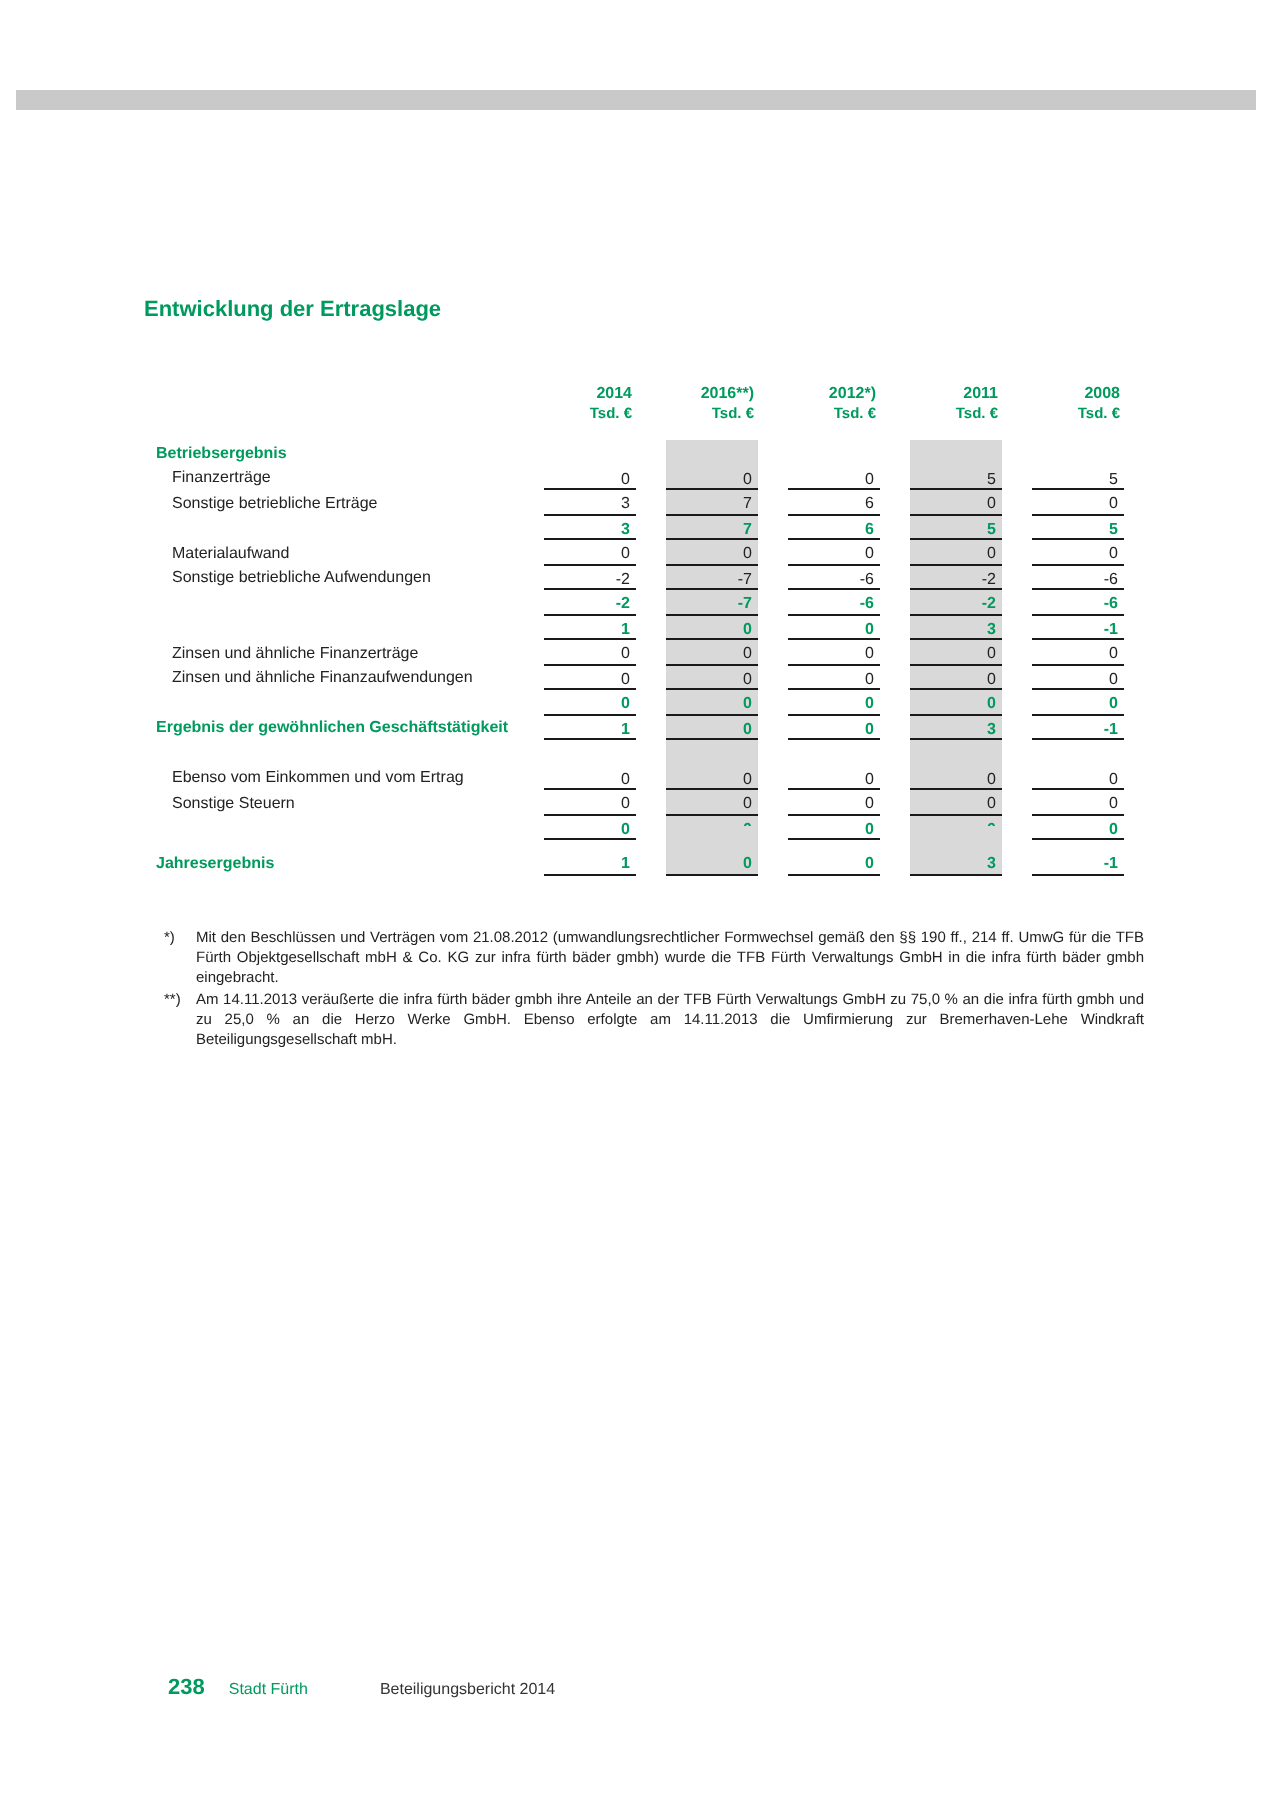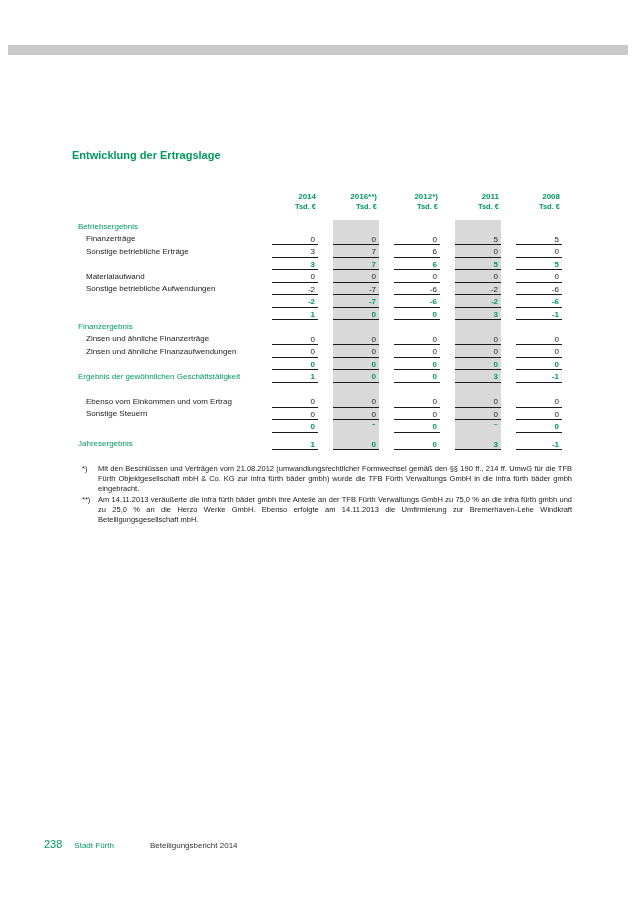--- a/index.html
+++ b/index.html
@@ -33,21 +33,21 @@
   .hcell {
     width:46px; margin-left:15px; text-align:right;
     color:var(--green); font-weight:bold; padding-right:2px;
   }
   .hcell .year { font-size:8px; line-height:10px; }
   .hcell .unit { font-size:7.5px; line-height:10px; }
 
   .row { display:flex; align-items:flex-end; height:12.5px; }
   .row .label { flex:1; font-size:8px; line-height:11px; padding-bottom:1px; color:#222; }
   .row.item .label { padding-left:8px; }
-  .row.section .label, .row.result .label { color:var(--green); font-weight:normal; }
+  .row.section .label, .row.result .label { color:var(--green); font-weight:bold; }
   .row.spacer { height:12.5px; }
   .row.spacer-sm { height:5px; }
 
   .cell {
     width:46px; margin-left:15px; height:12.5px;
     text-align:right; line-height:11px; padding:1px 3px 0 0;
   }
   .cell.shaded { background:var(--shade); }
   .cell.line { border-bottom:1px solid #1a1a1a; }
   .row.total .cell, .row.result .cell { color:var(--green); font-weight:bold; }
@@ -58,21 +58,21 @@
   }
   .footnote { display:flex; margin-bottom:1px; }
   .footnote .marker { width:13px; text-align:left; flex:none; }
   .footnote .text { flex:1; margin-left:3px; text-align:justify; }
 
   .footer {
     position:absolute; left:44px; top:838px;
     display:flex; align-items:baseline;
   }
   .footer .page-num {
-    font-size:11px; font-weight:normal; color:var(--green); margin-right:12px;
+    font-size:11px; font-weight:bold; color:var(--green); margin-right:12px;margin-left:40px;
   }
   .footer .brand { font-size:8px; font-weight:normal; color:var(--green); margin-right:3px; }
   .footer .rest { font-size:8px; color:#333;margin-left:33px; }
 </style>
 </head>
 <body>
 
 <div class="page">
 
   <div class="top-bar"></div>
@@ -161,28 +161,20 @@
           <div class="cell line">-6</div>
         </div>
         <div class="row total">
           <div class="label"></div>
           <div class="cell line">1</div>
           <div class="cell shaded line">0</div>
           <div class="cell line">0</div>
           <div class="cell shaded line">3</div>
           <div class="cell line">-1</div>
         </div>
-        <div class="row section">
-          <div class="label">Finanzergebnis</div>
-          <div class="cell"></div>
-          <div class="cell shaded"></div>
-          <div class="cell"></div>
-          <div class="cell shaded"></div>
-          <div class="cell"></div>
-        </div>
         <div class="row item">
           <div class="label">Zinsen und ähnliche Finanzerträge</div>
           <div class="cell line">0</div>
           <div class="cell shaded line">0</div>
           <div class="cell line">0</div>
           <div class="cell shaded line">0</div>
           <div class="cell line">0</div>
         </div>
         <div class="row item">
           <div class="label">Zinsen und ähnliche Finanzaufwendungen</div>

